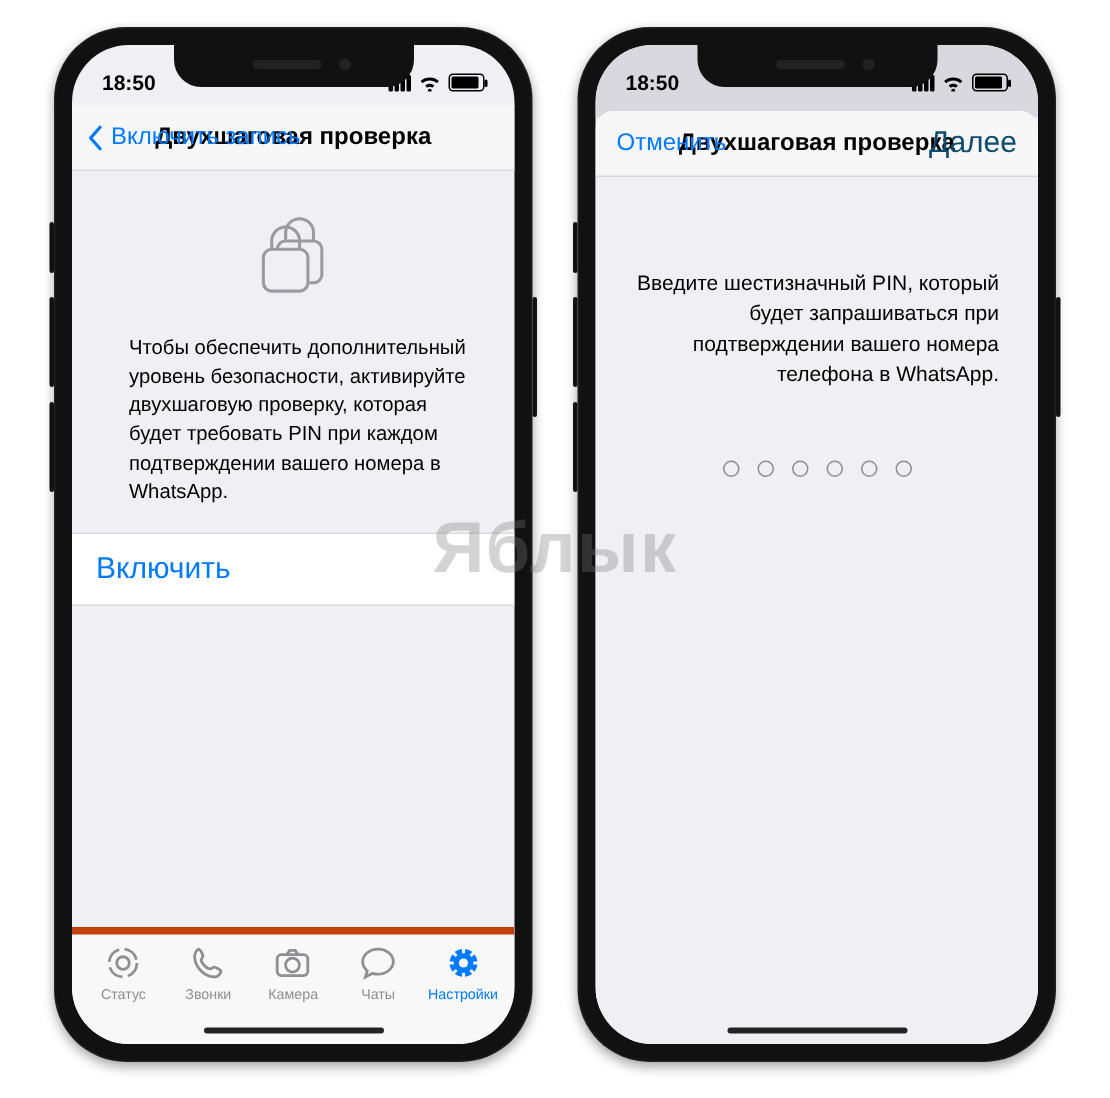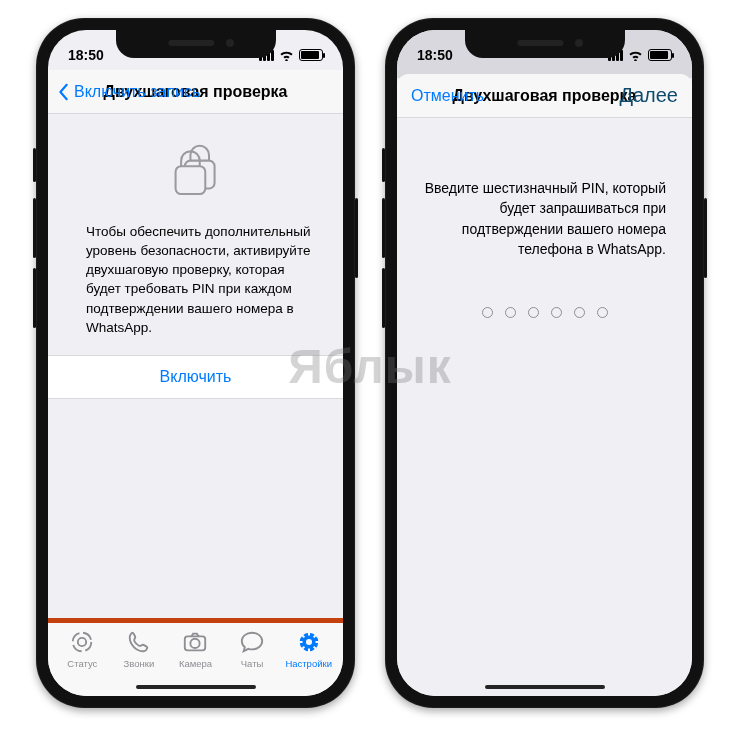--- a/index.html
+++ b/index.html
@@ -117,22 +117,21 @@
     line-height:1.42;
     color:#000;
     margin-left:16px;
   }
   .cell{
     background:#fff;
     border-top:1px solid #d9d9dd;
     border-bottom:1px solid #d9d9dd;
     padding:12px 16px;
     color:#007aff;
-    font-size:16px;
-    text-align:center;
+    font-size:20px;
   }
 
   .pin-desc{
     padding: 60px 26px 0;
     text-align:right;
     font-size:14px;
     line-height:1.45;
     color:#000;
     font-weight:500;
   }

